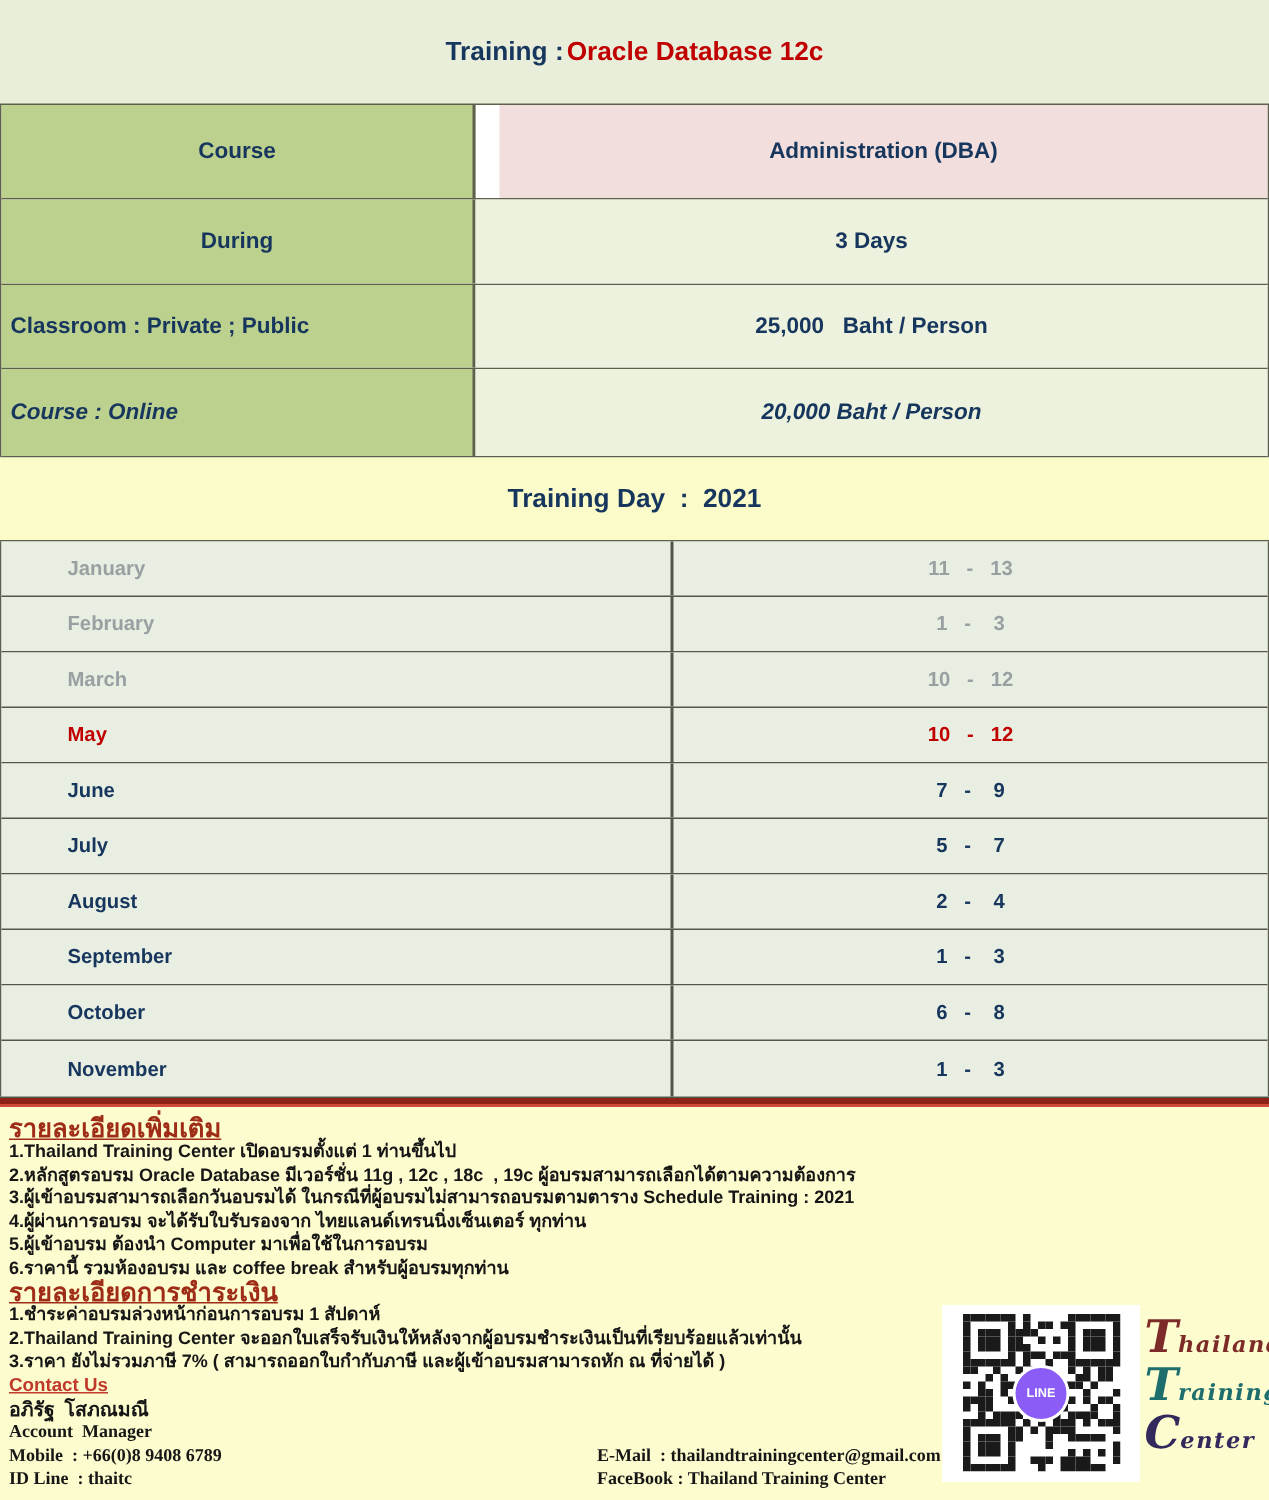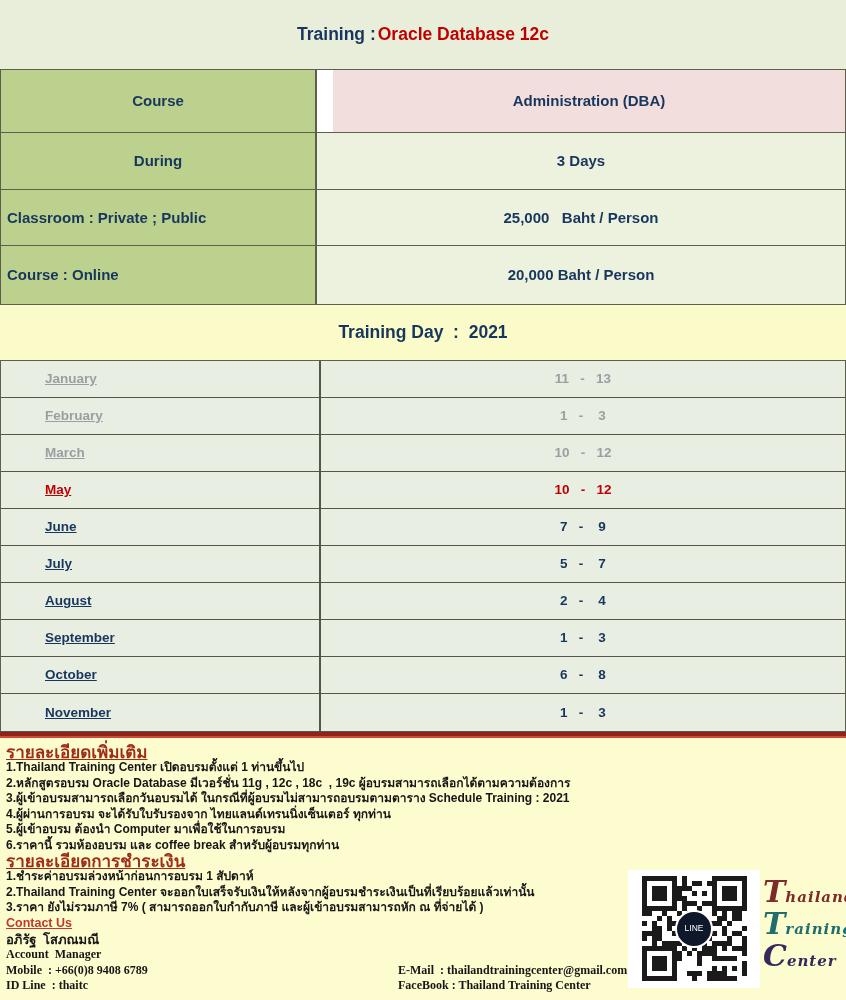--- a/index.html
+++ b/index.html
@@ -44,39 +44,39 @@
   }
   .info-row .cell-r{
     flex:1;background:var(--cream);
     display:flex;align-items:center;justify-content:center;
     color:var(--navy);font-weight:bold;font-size:15px;white-space:pre;
   }
   .r1{height:63px;}
   .r1 .cell-r{background:var(--pink);margin-left:16px;}
   .r2{height:57px;}
   .r3{height:56px;}
-  .r4{height:59px;}
+  .r4{height:59px;font-style:italic;}
   .r3 .cell-l,.r4 .cell-l{justify-content:flex-start;padding-left:6px;text-align:right;}
 
   
   .training-day-bar{
     height:58px;background:var(--paleyellow);
     display:flex;align-items:center;justify-content:center;
     color:var(--navy);font-weight:bold;font-size:17.5px;white-space:pre;
     border-bottom:1px solid var(--bline);
   }
 
   
   .months{border-left:1px solid var(--bline);border-right:1px solid var(--bline);}
   .mrow{display:flex;height:37px;background:var(--monthbg);border-bottom:1px solid #55564a;}
   .mrow:last-child{border-bottom:none;}
   .mname{
-    width:320px;border-right:2px solid #55564a;
+    width:448px;border-right:2px solid #55564a;
     display:flex;align-items:center;padding-left:44px;
-    font-size:13.5px;font-weight:bold;text-decoration:underline;
+    font-size:13.5px;font-weight:bold;
   }
   .mdates{
     flex:1;display:flex;align-items:center;justify-content:center;
     font-size:13.5px;font-weight:bold;white-space:pre;
   }
   .past{color:var(--gray);}
   .highlight{color:var(--red);}
   .upcoming{color:var(--navy);}
 
   
@@ -102,22 +102,22 @@
 
   
   .qr-block{
     position:absolute;left:628px;top:132px;width:132px;height:118px;
     background:#ffffff;display:flex;align-items:center;justify-content:center;
   }
   .qr-inner{position:relative;width:105px;height:105px;}
   .line-badge{
     position:absolute;left:50%;top:50%;transform:translate(-50%,-50%);
     width:38px;height:38px;border-radius:50%;
-    background:#0f172a;border:2px solid #ffffff;
-    color:#fff;font-size:8.5px;font-weight:normal;
+    background:#8b5cf6;border:2px solid #ffffff;
+    color:#fff;font-size:8.5px;font-weight:bold;
     display:flex;align-items:center;justify-content:center;
     font-family:"Liberation Sans",sans-serif;
   }
 
   
   .logo{position:absolute;left:763px;top:140px;font-family:"DejaVu Serif",serif;font-style:italic;}
   .logo-line{display:flex;align-items:baseline;margin-bottom:4px;}
   .logo-ini{font-size:30px;line-height:28px;font-weight:bold;}
   .logo-rest{font-size:15px;letter-spacing:1px;}
   .logo-thailand{color:#7d2b28;}

